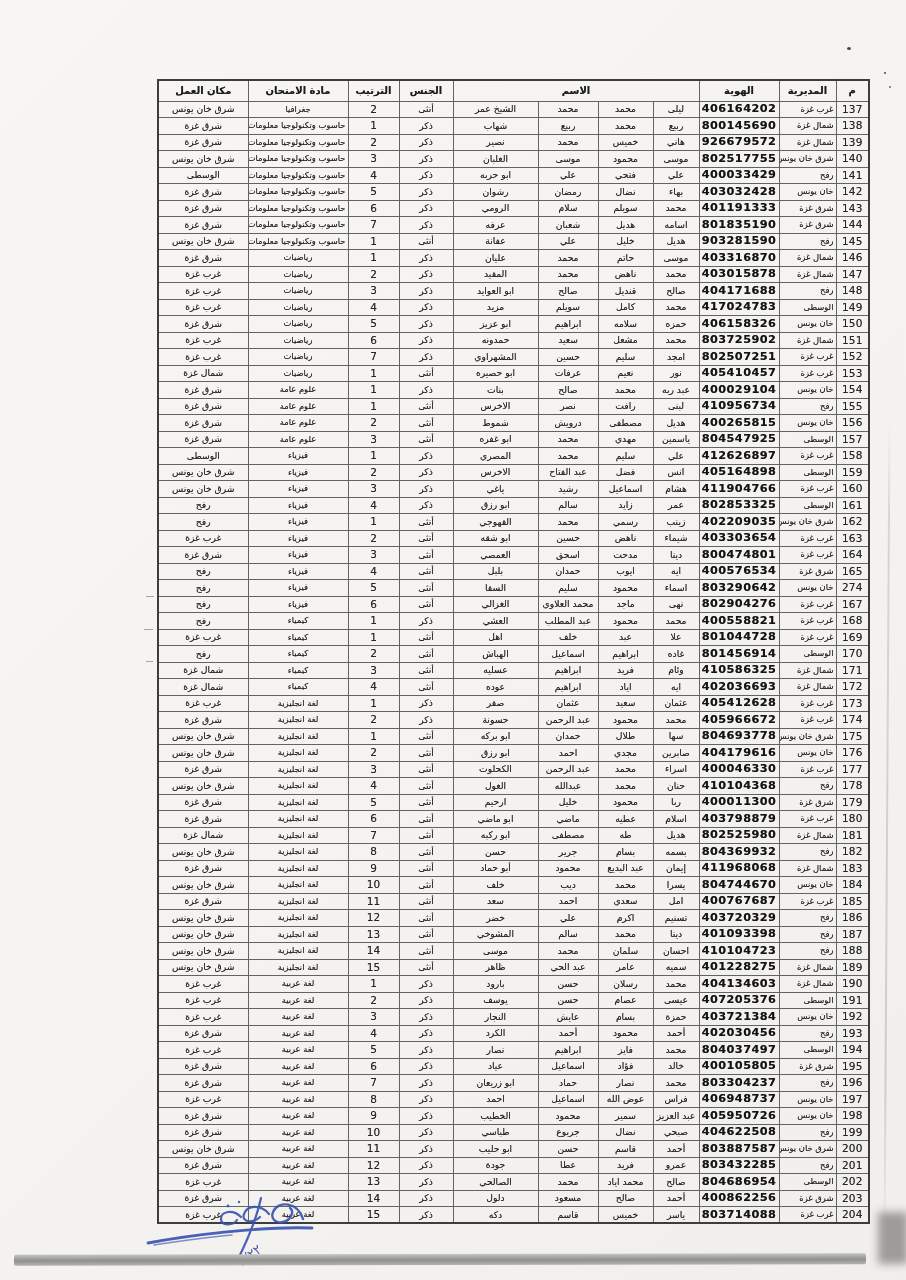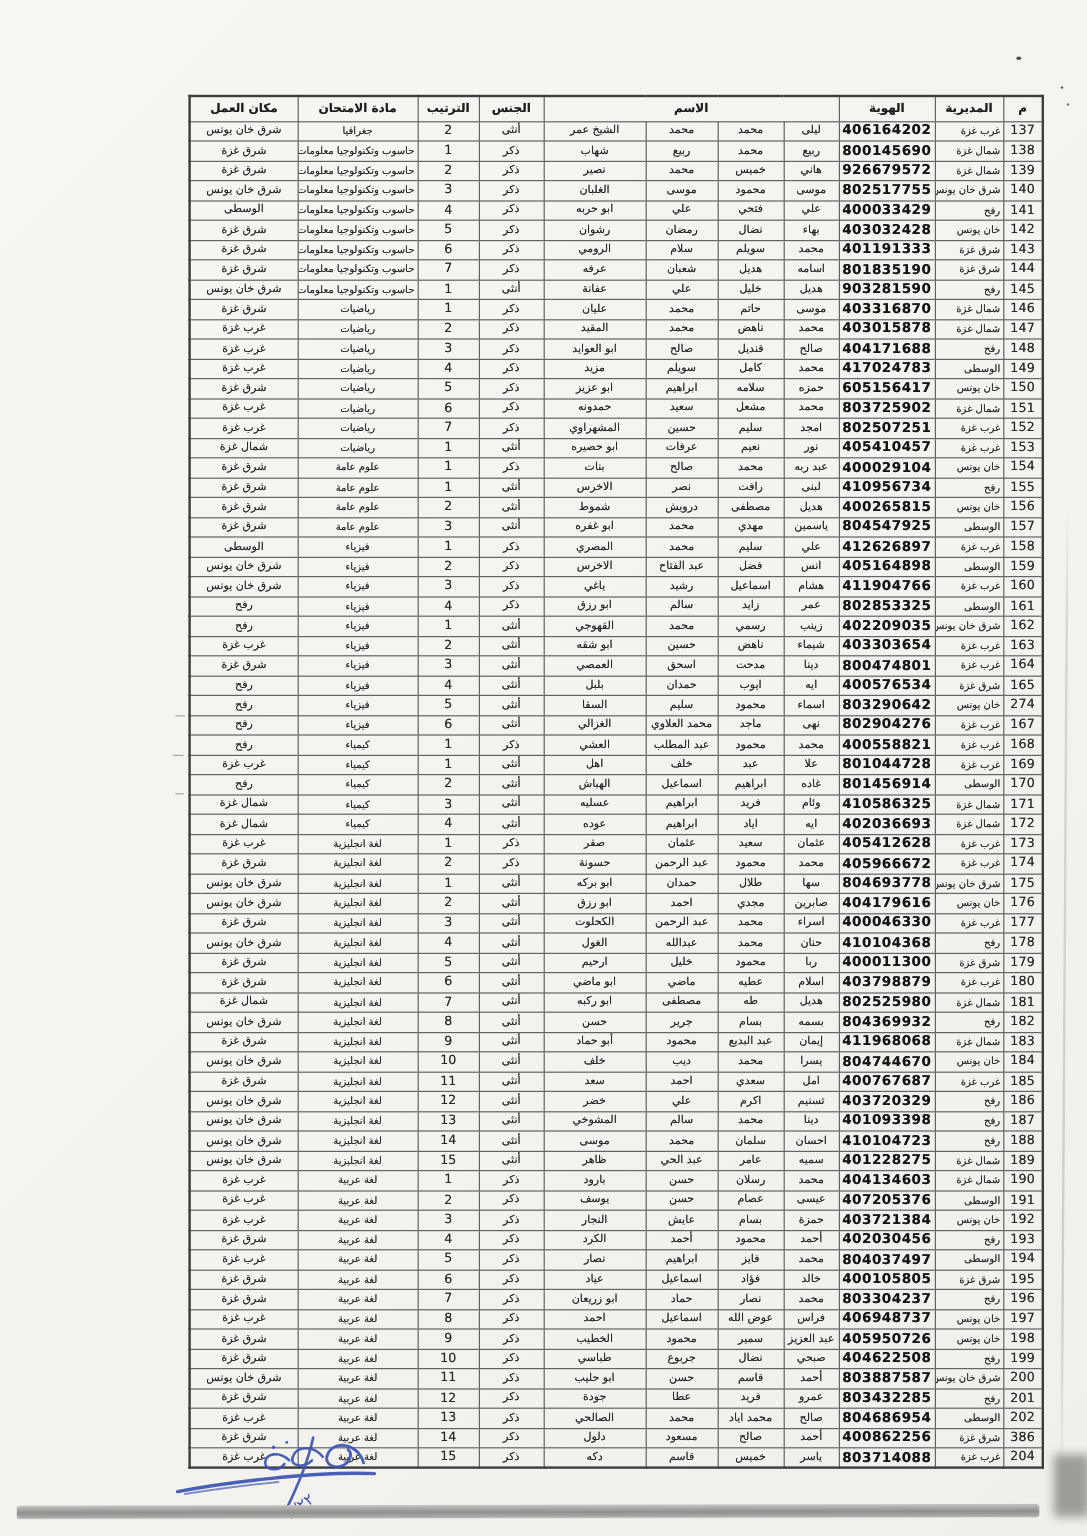--- a/index.html
+++ b/index.html
@@ -280,21 +280,21 @@
       <td class="sub">مزيد</td>
       <td class="c-gender">ذكر</td>
       <td class="c-order">4</td>
       <td class="c-subject">رياضيات</td>
       <td class="c-work">غرب غزة</td>
     </tr>
 
     <tr>
       <td class="c-num">150</td>
       <td class="c-dir">خان يونس</td>
-      <td class="c-id">605156417</td>
+      <td class="c-id">406158326</td>
       <td class="sub">حمزه</td>
       <td class="sub">سلامه</td>
       <td class="sub">ابراهيم</td>
       <td class="sub">ابو عزيز</td>
       <td class="c-gender">ذكر</td>
       <td class="c-order">5</td>
       <td class="c-subject">رياضيات</td>
       <td class="c-work">شرق غزة</td>
     </tr>
 
@@ -1020,21 +1020,21 @@
       <td class="sub">محمد اياد</td>
       <td class="sub">محمد</td>
       <td class="sub">الصالحي</td>
       <td class="c-gender">ذكر</td>
       <td class="c-order">13</td>
       <td class="c-subject">لغة عربية</td>
       <td class="c-work">غرب غزة</td>
     </tr>
 
     <tr>
-      <td class="c-num">386</td>
+      <td class="c-num">203</td>
       <td class="c-dir">شرق غزة</td>
       <td class="c-id">400862256</td>
       <td class="sub">أحمد</td>
       <td class="sub">صالح</td>
       <td class="sub">مسعود</td>
       <td class="sub">دلول</td>
       <td class="c-gender">ذكر</td>
       <td class="c-order">14</td>
       <td class="c-subject">لغة عربية</td>
       <td class="c-work">شرق غزة</td>

